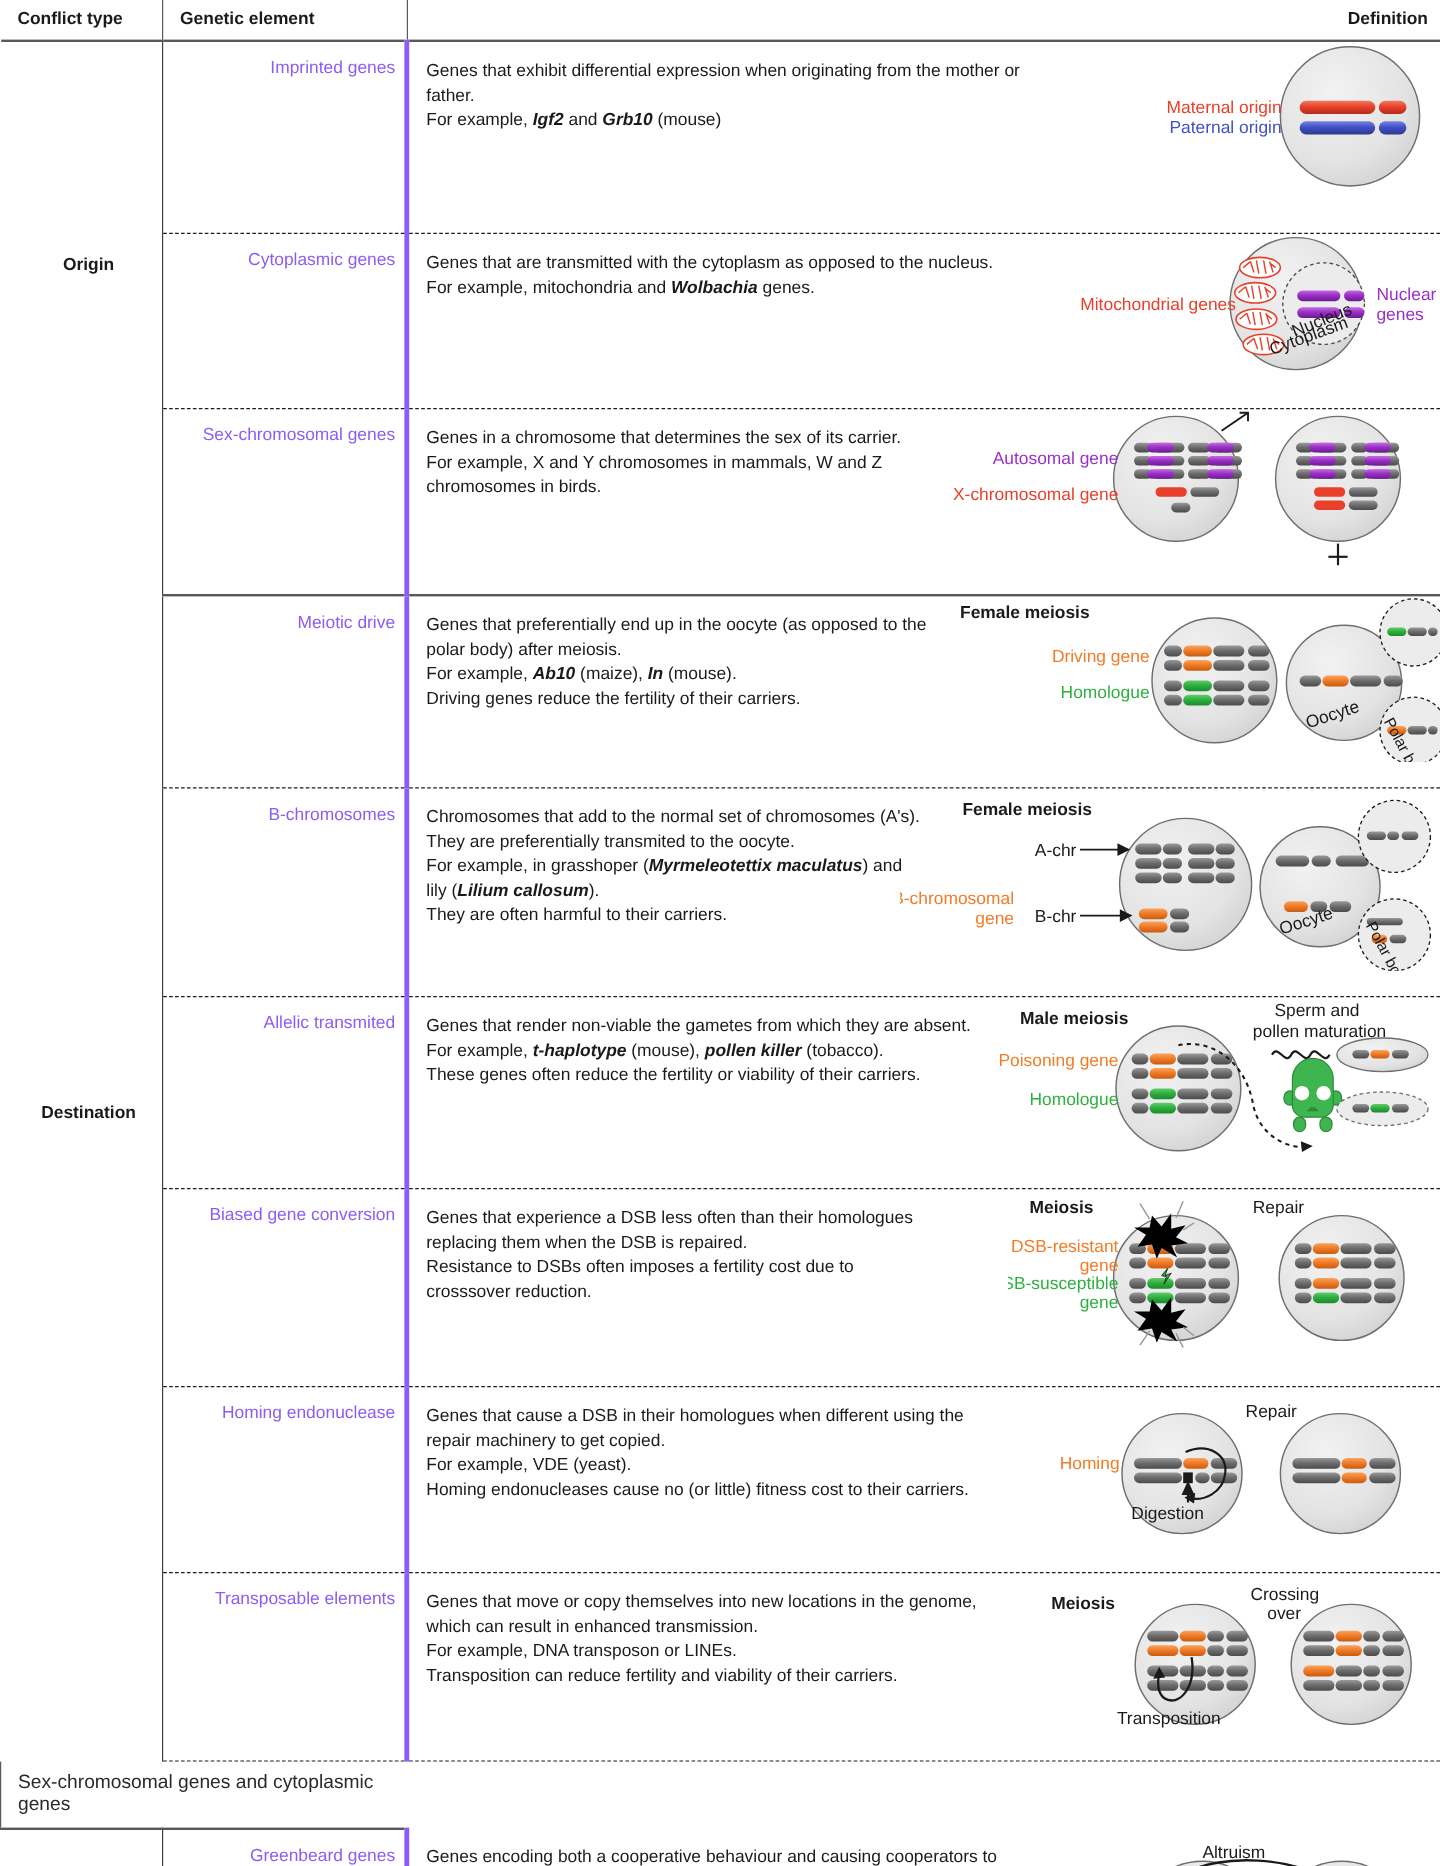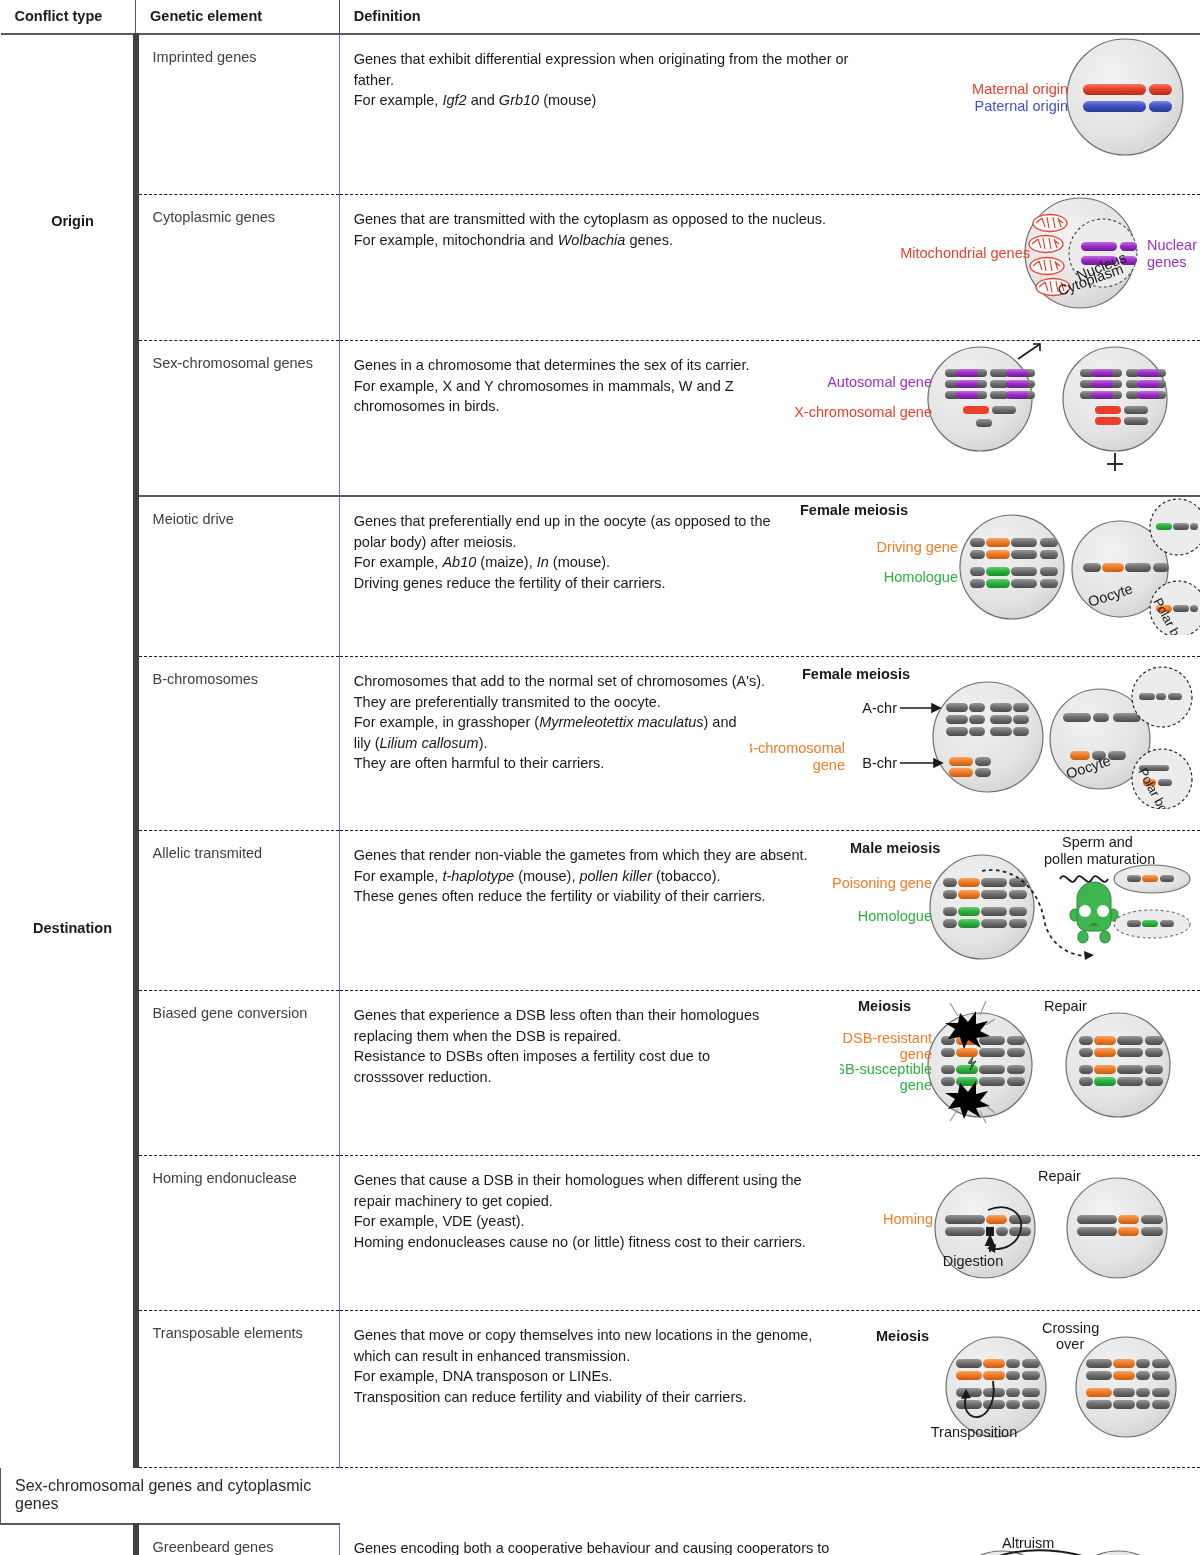--- a/index.html
+++ b/index.html
@@ -4,34 +4,34 @@
 <style>
   html,body{margin:0;padding:0;background:#fff;}
   body{font-family:"Liberation Sans", sans-serif;color:#1a1a1a;}
   #page{width:1200px;height:1555px;position:relative;box-sizing:border-box;overflow:hidden;border-radius:22px;}
 
   table.tbl{border-collapse:collapse;width:1200px;table-layout:fixed;}
   td,th{vertical-align:top;padding:0;}
 
   .c-type{width:118px;}
   .c-elem{width:178px;}
-  .c-def{width:752px;}
+  .c-def{width:752px;text-align:right;}
 
   .hdr td{font-weight:bold;font-size:14.5px;padding:8px 10px 9px 14px;border-bottom:2px solid #595959;}
   .hdr td.c-elem,.hdr td.c-def{border-left:1px solid #595959;}
 
-  .elemcell{border-left:6px solid #404040;padding:14px 8px 6px 14px;font-size:14.5px;color:#404040;}
-  .defcell{border-left:1px solid #8b5cf6;padding:14px 8px 6px 14px;font-size:14.5px;line-height:1.42;position:relative;}
+  .elemcell{border-left:1px solid #404040;padding:14px 8px 6px 14px;font-size:14.5px;color:#8b5cf6;text-align:right;}
+  .defcell{border-left:4px solid #8b5cf6;padding:14px 8px 6px 14px;font-size:14.5px;line-height:1.42;position:relative;}
   .dashed-b{border-bottom:1.6px dashed #1a1a1a;}
   .typecell{font-weight:bold;font-size:14.5px;text-align:center;padding-left:12px;}
 
   .wide{border-left:1px solid #595959;padding:9px 8px 10px 14px;font-size:16px;color:#2a2a2a;}
 
   .deftext{max-width:520px;}
-  i{font-style:italic;}
+  i{font-style:italic;font-weight:bold;}
 
   
   .illo{position:absolute;top:0;right:0;pointer-events:none;}
 </style>
 </head>
 <body>
 
 <div id="page">
 
 <table class="tbl">

